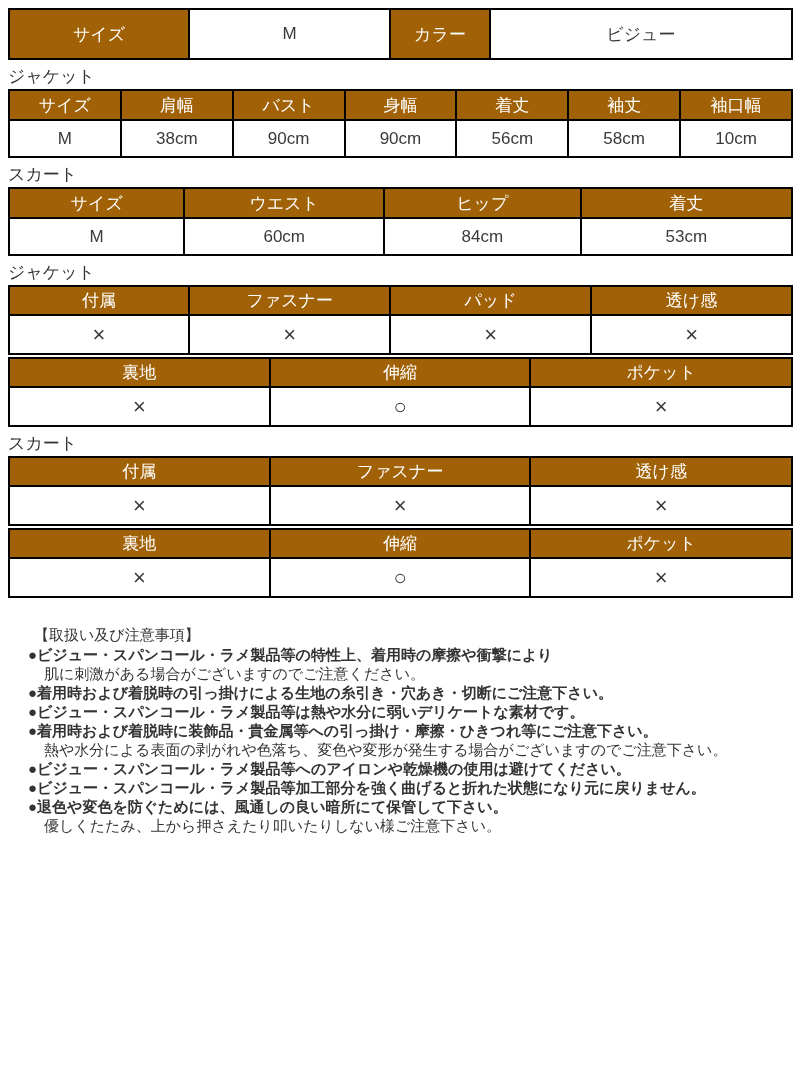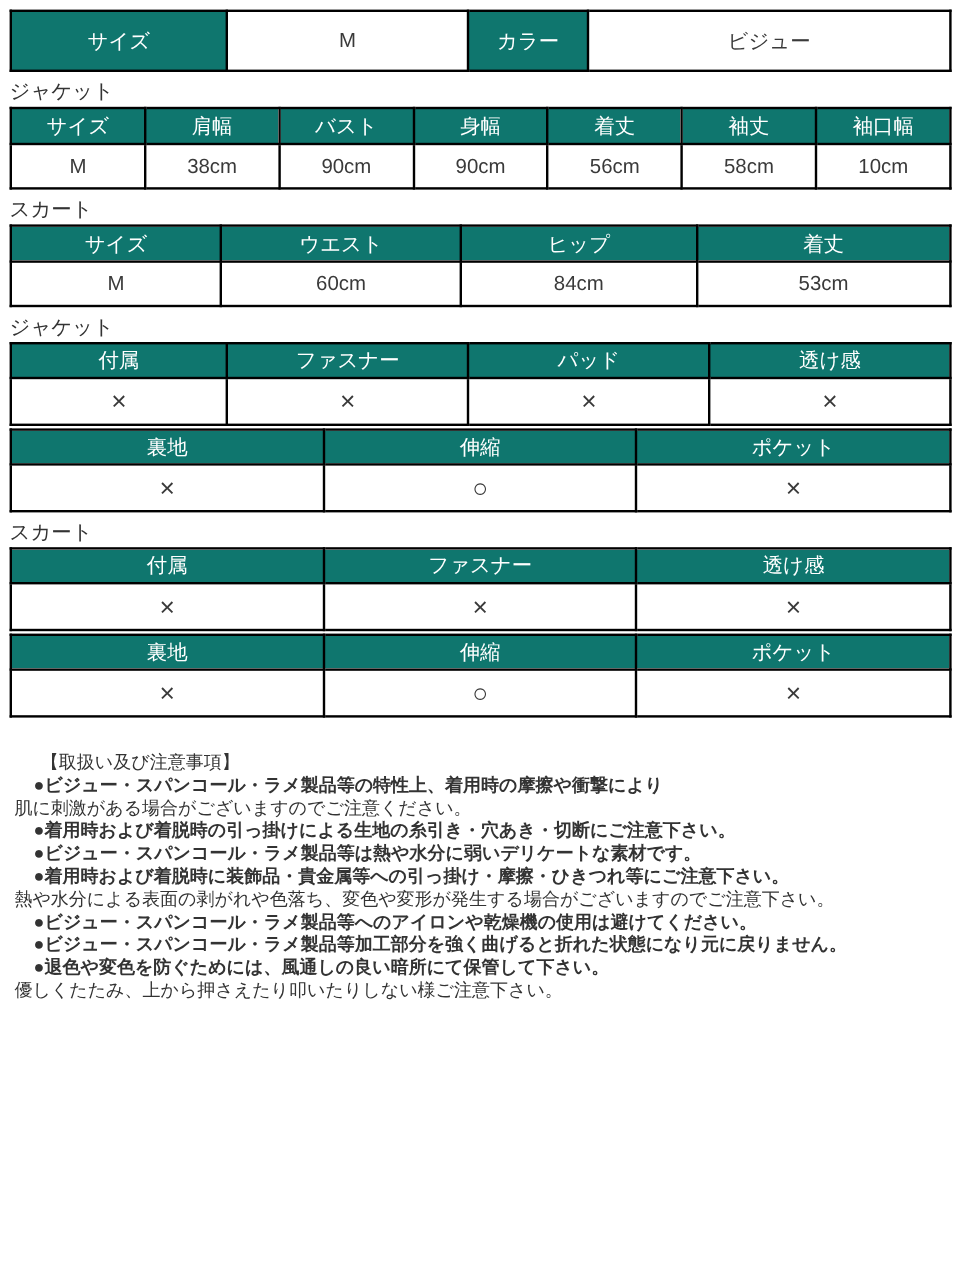--- a/index.html
+++ b/index.html
@@ -17,21 +17,21 @@
   }
   th, td {
     border: 2px solid #000000;
     text-align: center;
     vertical-align: middle;
     padding: 0;
     overflow: hidden;
     white-space: nowrap;
   }
   th {
-    background: #0f766e;
+    background: #a16207;
     color: #ffffff;
     font-weight: normal;
     font-size: 17px;
   }
   td { font-size: 17px; color: #3a3a3a; background: #ffffff; }
 
   
   .spec th, .spec td { height: 48px; }
 
   
@@ -52,23 +52,23 @@
     color: #333333;
   }
 
   .notes { margin-top: 28px; }
   .note {
     font-size: 15px;
     line-height: 19px;
     color: #333333;
     white-space: nowrap;
   }
-  .note.title  { padding-left: 26px; }
+  .note.title  { padding-left: 26px; font-family: Liberation Serif, serif; }
   .note.bullet { padding-left: 20px; font-weight: bold; }
-  .note.cont   { padding-left: 4px; }
+  .note.cont   { padding-left: 4px; margin-left: 32px; }
 </style>
 </head>
 <body>
 
 <div class="page">
 
   <table class="spec">
     <colgroup>
       <col style="width:23%">
         <col style="width:25.7%">

